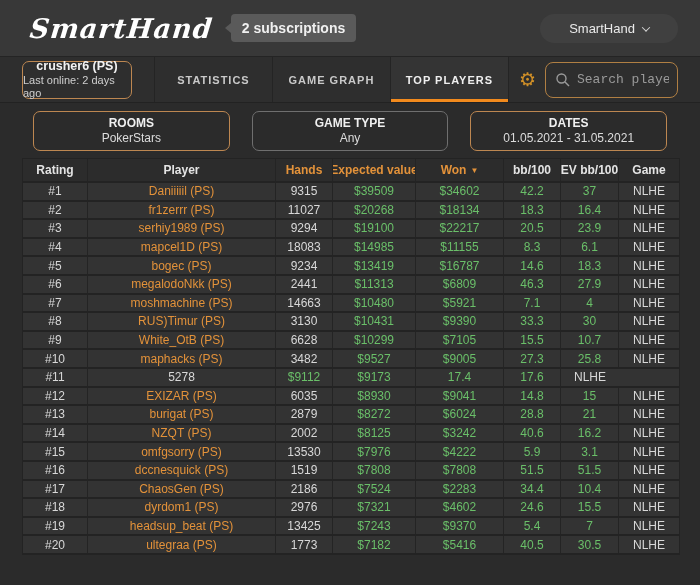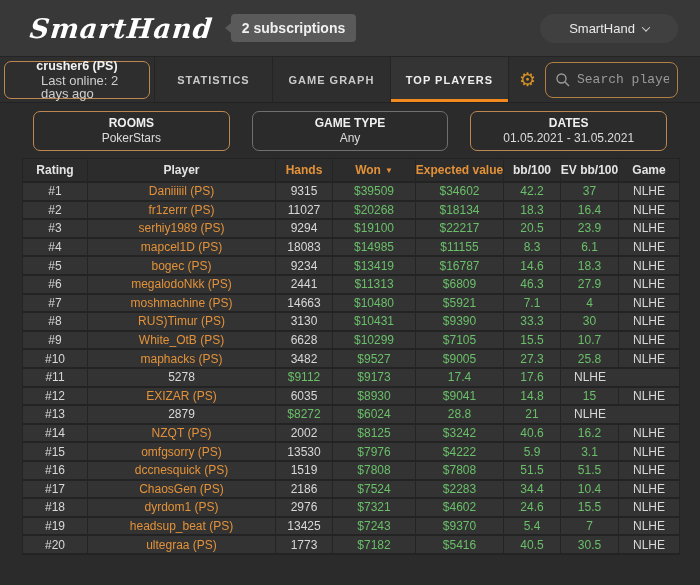--- a/index.html
+++ b/index.html
@@ -22,25 +22,25 @@
     justify-content:center; font-size:13px; color:#eaeaea; cursor:pointer; }
   .chev { display:inline-block; width:6px; height:6px; border-right:1.5px solid #d5d5d5;
     border-bottom:1.5px solid #d5d5d5; transform:rotate(45deg) translate(-1px,-1px);
     margin-left:8px; }
 
   
   .tab-strip { height:46px; background:#2e2e2e; display:flex; align-items:stretch;
     border-bottom:1px solid #222; }
   .player-card-wrap { width:157px; display:flex; align-items:center; justify-content:center;
     border-right:1px solid #242424; }
-  .player-card { width:146px; height:38px; border:1px solid #bd8751; border-radius:7px;
+  .player-card { width:110px; height:38px; border:1px solid #bd8751; border-radius:7px;
     display:flex; flex-direction:column; align-items:center; justify-content:center;
     cursor:pointer; }
   .pc-name { font-size:12.5px; font-weight:bold; color:#f2f2f2; line-height:15px; }
-  .pc-sub { font-size:13px; color:#cfcfcf; line-height:13px;margin-left:36px; }
+  .pc-sub { font-size:11px; color:#cfcfcf; line-height:13px; }
   .tab { width:118px; display:flex; align-items:center; justify-content:center;
     font-size:11px; font-weight:bold; letter-spacing:1px; color:#c9c9c9;
     border-right:1px solid #242424; cursor:pointer; position:relative; }
   .tab.active { background:#343434; color:#efefef; }
   .tab.active::after { content:""; position:absolute; left:0; right:0; bottom:0;
     height:3px; background:#f28a1d; }
   .gear { display:flex; align-items:center; font-size:19px; color:#d19027;
     margin-left:10px; margin-right:9px; cursor:pointer; }
   .search-wrap { margin-left:auto; margin-right:22px; align-self:center; position:relative; }
   .search-wrap input { width:133px; height:36px; background:transparent;
@@ -124,22 +124,22 @@
       <div class="f-label">DATES</div>
       <div class="f-value">01.05.2021 - 31.05.2021</div>
     </div>
   </div>
 
 <div class="ptable" id="ptable">
     <div class="trow head">
       <div class="tcell">Rating</div>
       <div class="tcell">Player</div>
       <div class="tcell c-orange">Hands</div>
+      <div class="tcell c-orange">Expected value</div>
       <div class="tcell c-orange">Won<span class="sort-arrow">▼</span></div>
-      <div class="tcell c-orange">Expected value</div>
       <div class="tcell">bb/100</div>
       <div class="tcell">EV bb/100</div>
       <div class="tcell">Game</div>
     </div>
     <div class="trow">
       <div class="tcell c-white">#1</div>
       <div class="tcell c-orange">Daniiiiil (PS)</div>
       <div class="tcell c-white">9315</div>
       <div class="tcell c-green">$39509</div>
       <div class="tcell c-green">$34602</div>
@@ -251,20 +251,21 @@
       <div class="tcell c-orange">EXIZAR (PS)</div>
       <div class="tcell c-white">6035</div>
       <div class="tcell c-green">$8930</div>
       <div class="tcell c-green">$9041</div>
       <div class="tcell c-green">14.8</div>
       <div class="tcell c-green">15</div>
       <div class="tcell c-white">NLHE</div>
     </div>
     <div class="trow">
       <div class="tcell c-white">#13</div>
+      <div class="tcell c-orange">burigat (PS)</div>
       <div class="tcell c-white">2879</div>
       <div class="tcell c-green">$8272</div>
       <div class="tcell c-green">$6024</div>
       <div class="tcell c-green">28.8</div>
       <div class="tcell c-green">21</div>
       <div class="tcell c-white">NLHE</div>
     </div>
     <div class="trow">
       <div class="tcell c-white">#14</div>
       <div class="tcell c-orange">NZQT (PS)</div>

